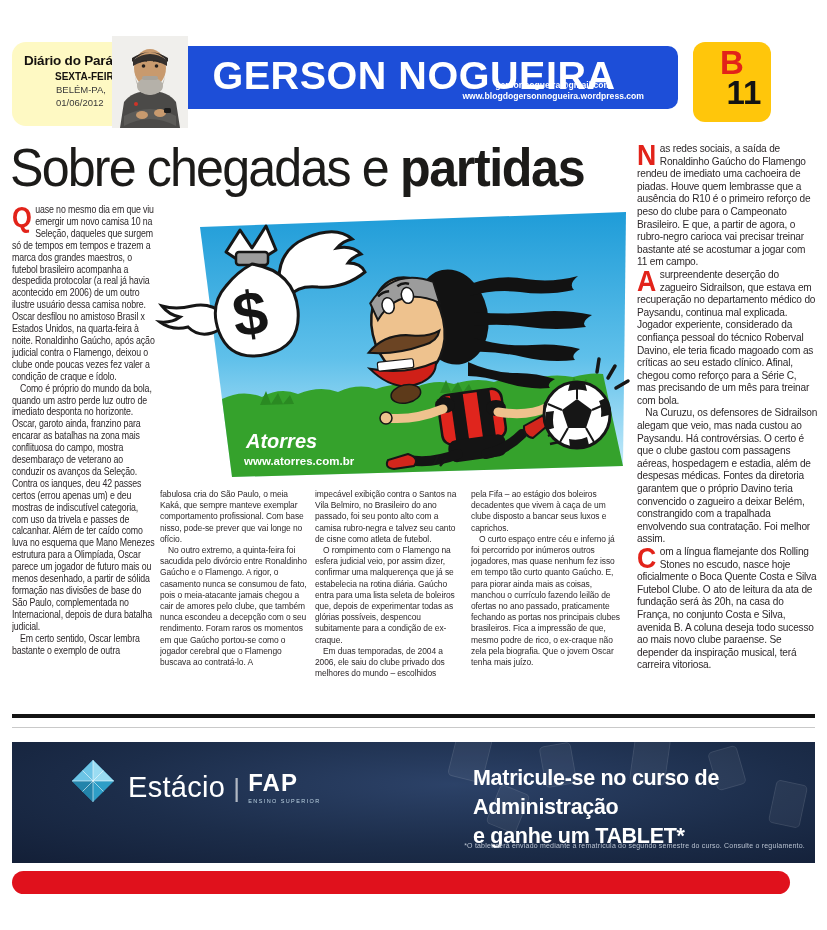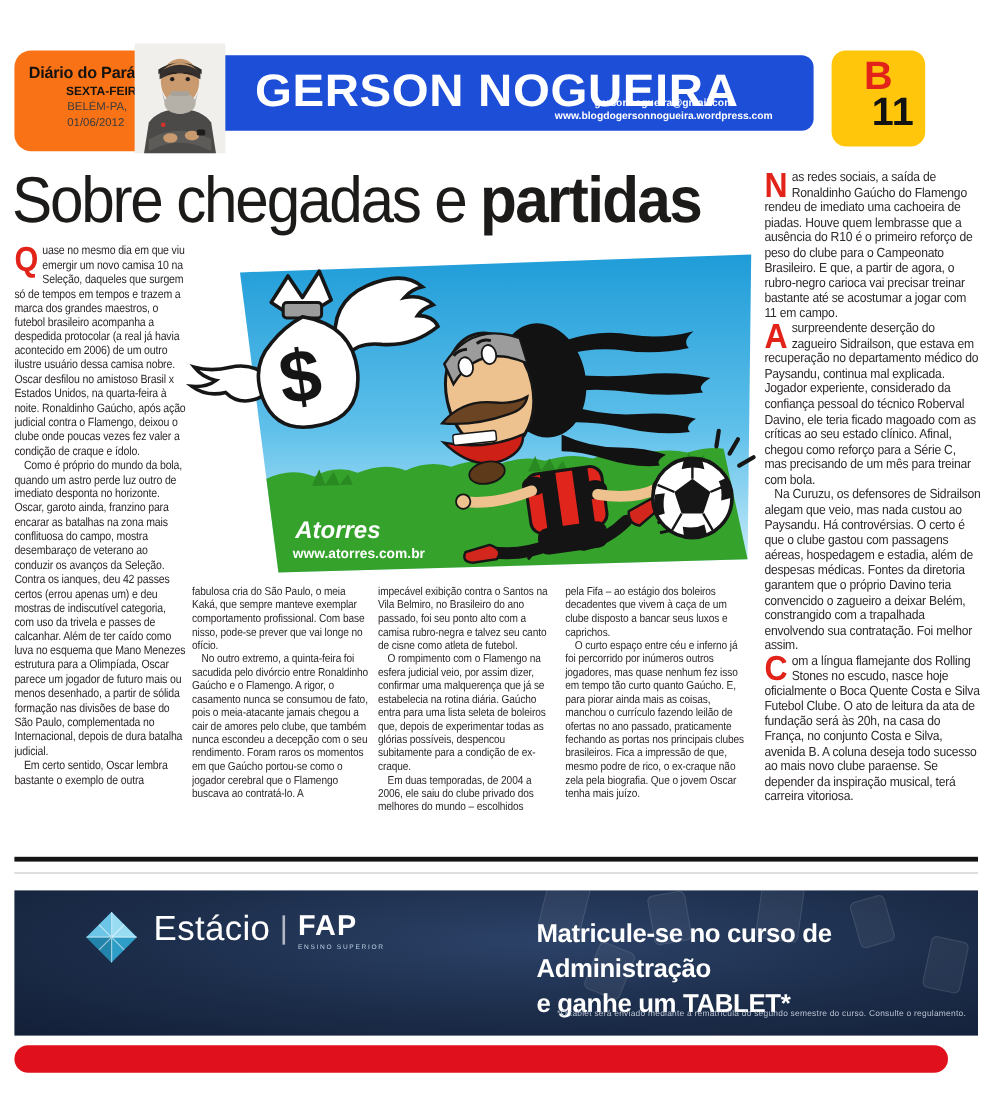--- a/index.html
+++ b/index.html
@@ -1,21 +1,21 @@
 <!DOCTYPE html>
 <html lang="pt"><head>
 <meta charset="utf-8">
 <style>
   html,body{margin:0;padding:0;background:#ffffff;}
   .page{position:relative;width:827px;height:930px;background:#fff;
         font-family:"Liberation Sans",sans-serif;overflow:hidden;color:#2e292b;}
 
   
   .date-box{position:absolute;left:12px;top:42px;width:140px;height:84px;
-            background:#f97316;border-radius:14px;padding:11px 0 0 12px;box-sizing:border-box;}
+            background:#fef9c3;border-radius:14px;padding:11px 0 0 12px;box-sizing:border-box;}
   .paper-name{font-size:13.5px;font-weight:800;color:#15120f;letter-spacing:-0.2px;}
   .weekday{font-size:10px;font-weight:800;color:#15120f;margin-top:3px;text-align:center;}
   .cityline{font-size:9.5px;color:#3a3a3a;margin-top:2px;line-height:11px;margin-left:32px;}
 
   .banner{position:absolute;left:150px;top:46px;width:528px;height:63px;background:#1d4ed8;
           border-radius:10px;z-index:1;}
   .banner-title{text-align:center;padding-top:9px;font-size:38px;font-weight:900;color:#fff;
                 letter-spacing:0.5px;transform:scaleX(1.04);}
   .banner-contacts{position:absolute;right:34px;bottom:8px;text-align:center;
                    font-size:8.6px;font-weight:700;line-height:10.5px;color:#fff;}
@@ -51,28 +51,28 @@
   .cartoon{position:absolute;left:140px;top:192px;width:492px;height:296px;}
 
   
   .rule{position:absolute;left:12px;top:714px;width:803px;height:4px;background:#141414;}
   .rule2{position:absolute;left:12px;top:727px;width:803px;height:1px;background:#c9c9c9;}
 
   .ad{position:absolute;left:12px;top:742px;width:803px;height:121px;overflow:hidden;color:#fff;
       background:radial-gradient(ellipse at 55% 35%, #2c4268 0%, #1c2d4a 55%, #131f37 100%);}
   .ghost{position:absolute;border-radius:5px;background:rgba(255,255,255,0.055);
          border:1px solid rgba(255,255,255,0.09);}
-  .ad-logo-row{position:absolute;left:58px;top:16px;display:flex;align-items:flex-start;}
+  .ad-logo-row{position:absolute;left:58px;top:16px;display:flex;align-items:flex-end;}
   .brand{font-size:29px;color:#fff;letter-spacing:0.3px;margin-left:12px;}
   .brand-sep{opacity:.65;font-weight:300;margin:0 8px;font-size:26px;}
   .brand-fap{display:inline-block;vertical-align:baseline;}
   .brand-fap .fap{font-size:24px;font-weight:800;letter-spacing:1px;}
   .brand-fap .tag{display:block;font-size:5.5px;letter-spacing:1.4px;color:#bcd2e2;margin-top:1px;}
   .ad-phone{position:absolute;left:46px;top:84px;font-weight:700;font-size:14.5px;letter-spacing:0.3px;}
-  .ad-head{position:absolute;left:435px;top:22px;font-weight:700;font-size:21.5px;line-height:29px;letter-spacing:-0.3px;}
+  .ad-head{position:absolute;left:461px;top:22px;font-weight:700;font-size:21.5px;line-height:29px;letter-spacing:-0.3px;}
   .ad-fine{position:absolute;right:10px;top:100px;font-size:7px;color:#b9c2d0;letter-spacing:0.2px;}
 
   .footer-bar{position:absolute;left:12px;top:871px;width:778px;height:23px;background:#e0111c;border-radius:12px;}
 </style>
 </head>
 <body>
 
 <div class="page">
 
   <div class="date-box">

